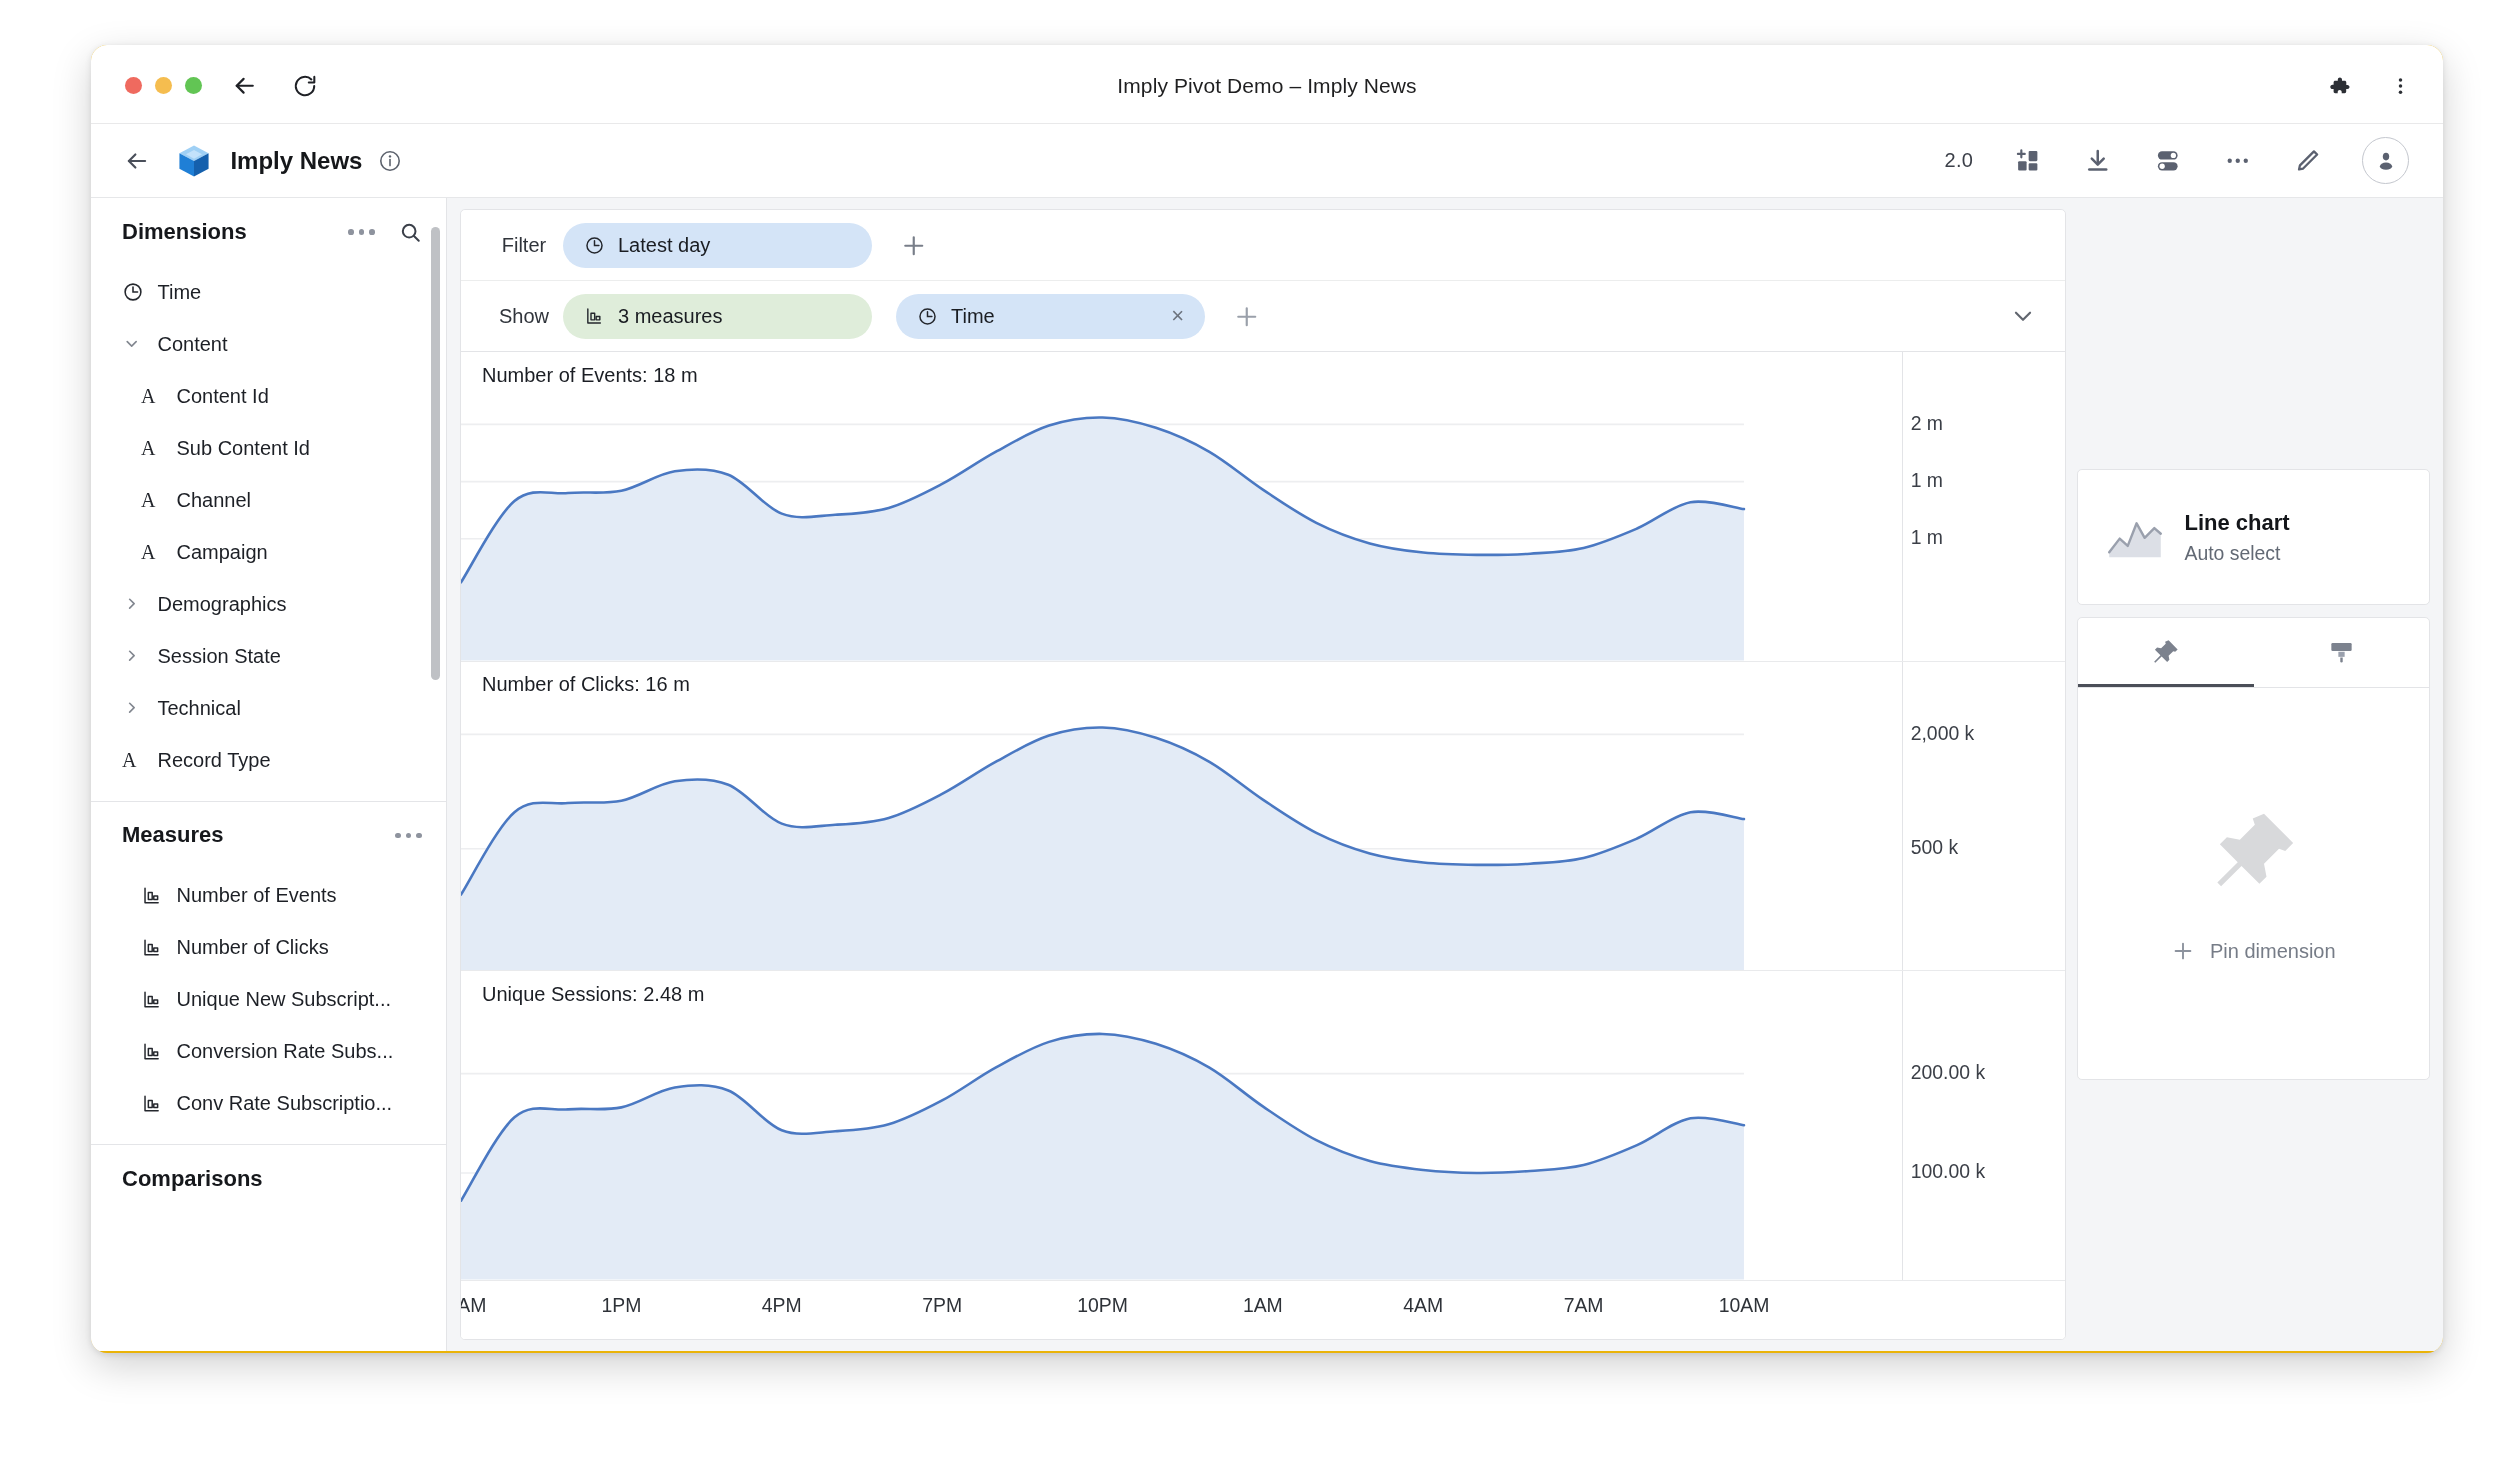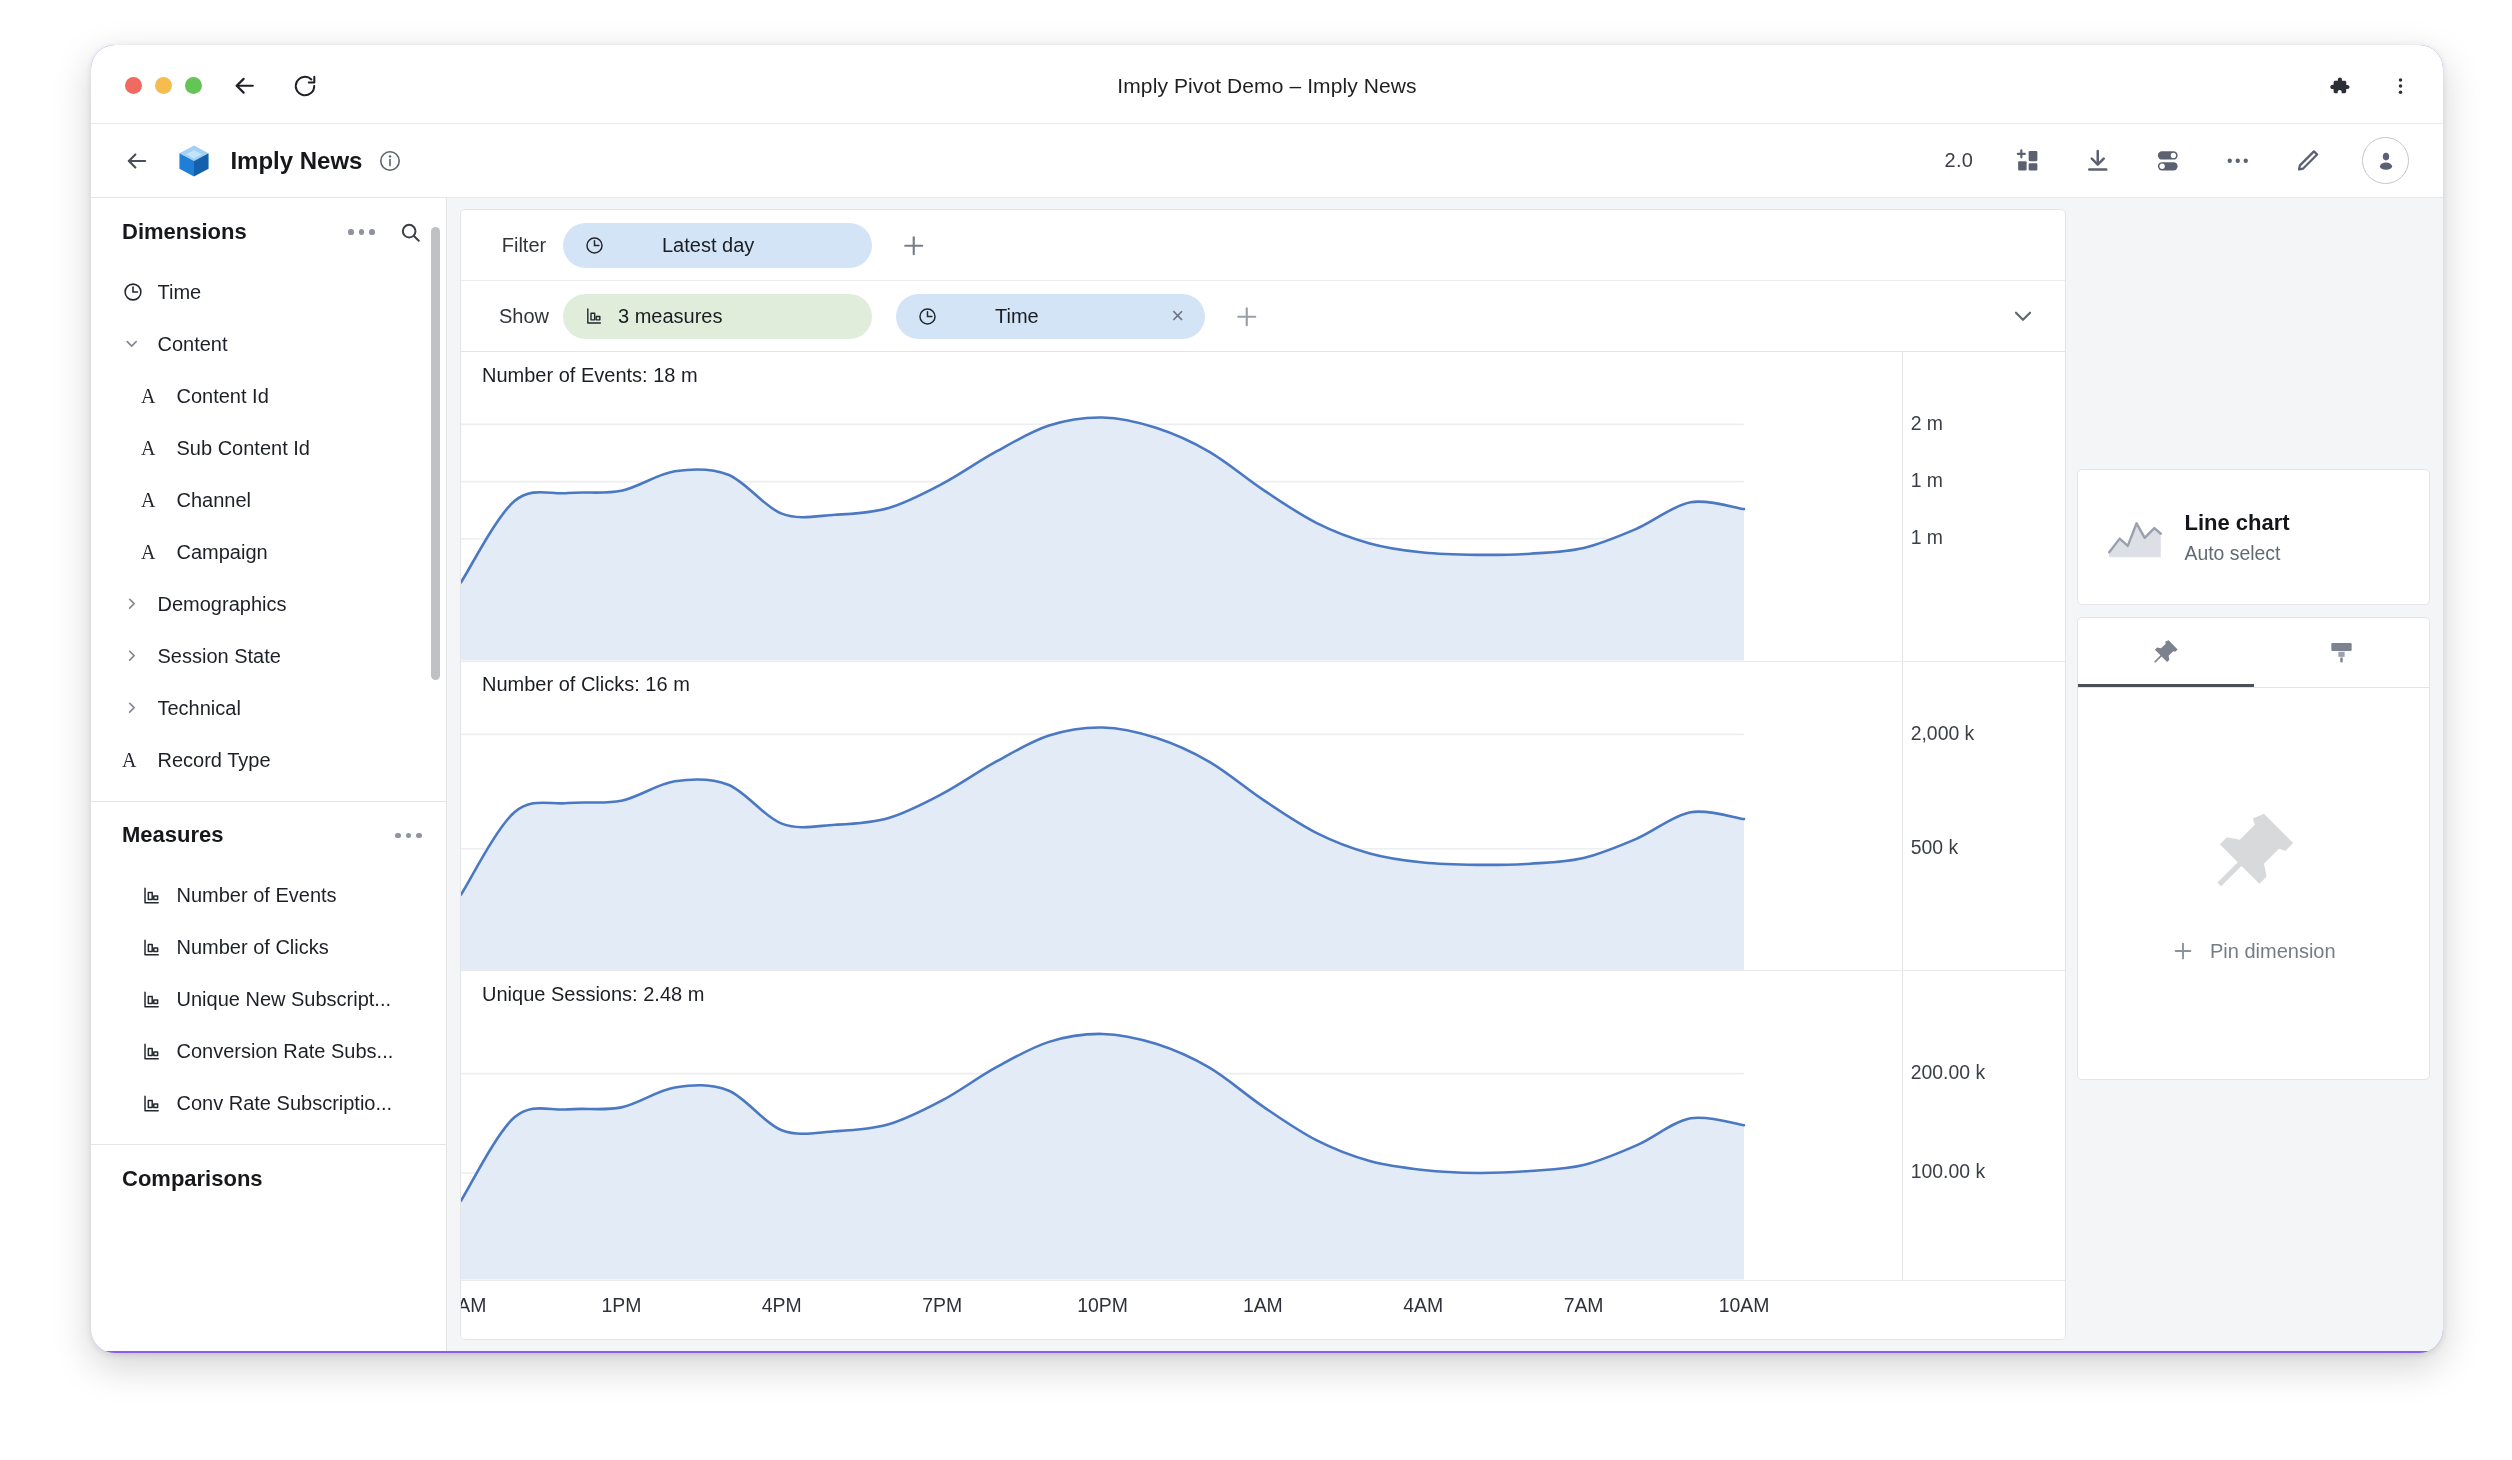--- a/index.html
+++ b/index.html
@@ -13,22 +13,22 @@
     position: relative;
     width: 2512px; height: 1460px;
     background: #ffffff;
   }
 
   
   .window {
     position: absolute;
     left: 91px; top: 45px;
     width: 2352px; height: 1308px;
-    background: #8b5cf6;
-    border-radius: 24px;
+    background: #eab308;
+    border-radius: 16px;
     box-shadow: 0 13px 39px rgba(0,0,0,0.18), 0 1.6px 6.5px rgba(0,0,0,0.10);
     overflow: hidden;
   }
 
   
   .chrome {
     position: relative;
     height: 79px;
     background: #ffffff;
     border-bottom: 0.8px solid #e9e9ea;
@@ -134,21 +134,21 @@
   }
   .fbar-row:nth-child(2) { border-bottom: 0.8px solid #e3e4e7; }
   .fbar-lbl { width: 78px; flex: none; font-size: 20px; color: #30343b; text-align: center; }
   .pill {
     display: flex; align-items: center;
     height: 45px; border-radius: 23px;
     padding: 0 21px;
     font-size: 20px; color: #1a1d22;
     cursor: pointer; white-space: nowrap;
   }
-  .pill.blue { background: #d4e4f7; min-width: 309px; gap: 44px; }
+  .pill.blue { background: #d4e4f7; min-width: 309px; }
   .pill.green { background: #dfedda; min-width: 309px; }
   .pill .pic { width: 27.5px; flex: none; display:flex; align-items:center; }
   .pill .ptxt { margin-left: 6.5px; }
   .pill .pclose { margin-left: auto; padding-left: 32px; color: #6c737e; font-size: 22px; line-height: 1; }
   .plus-btn {
     margin-left: 24px; width: 36px; height: 36px;
     display:flex; align-items:center; justify-content:center;
     cursor: pointer;
   }
   .chev-btn { margin-left: auto; margin-right: 29px; cursor: pointer; display:flex; }

